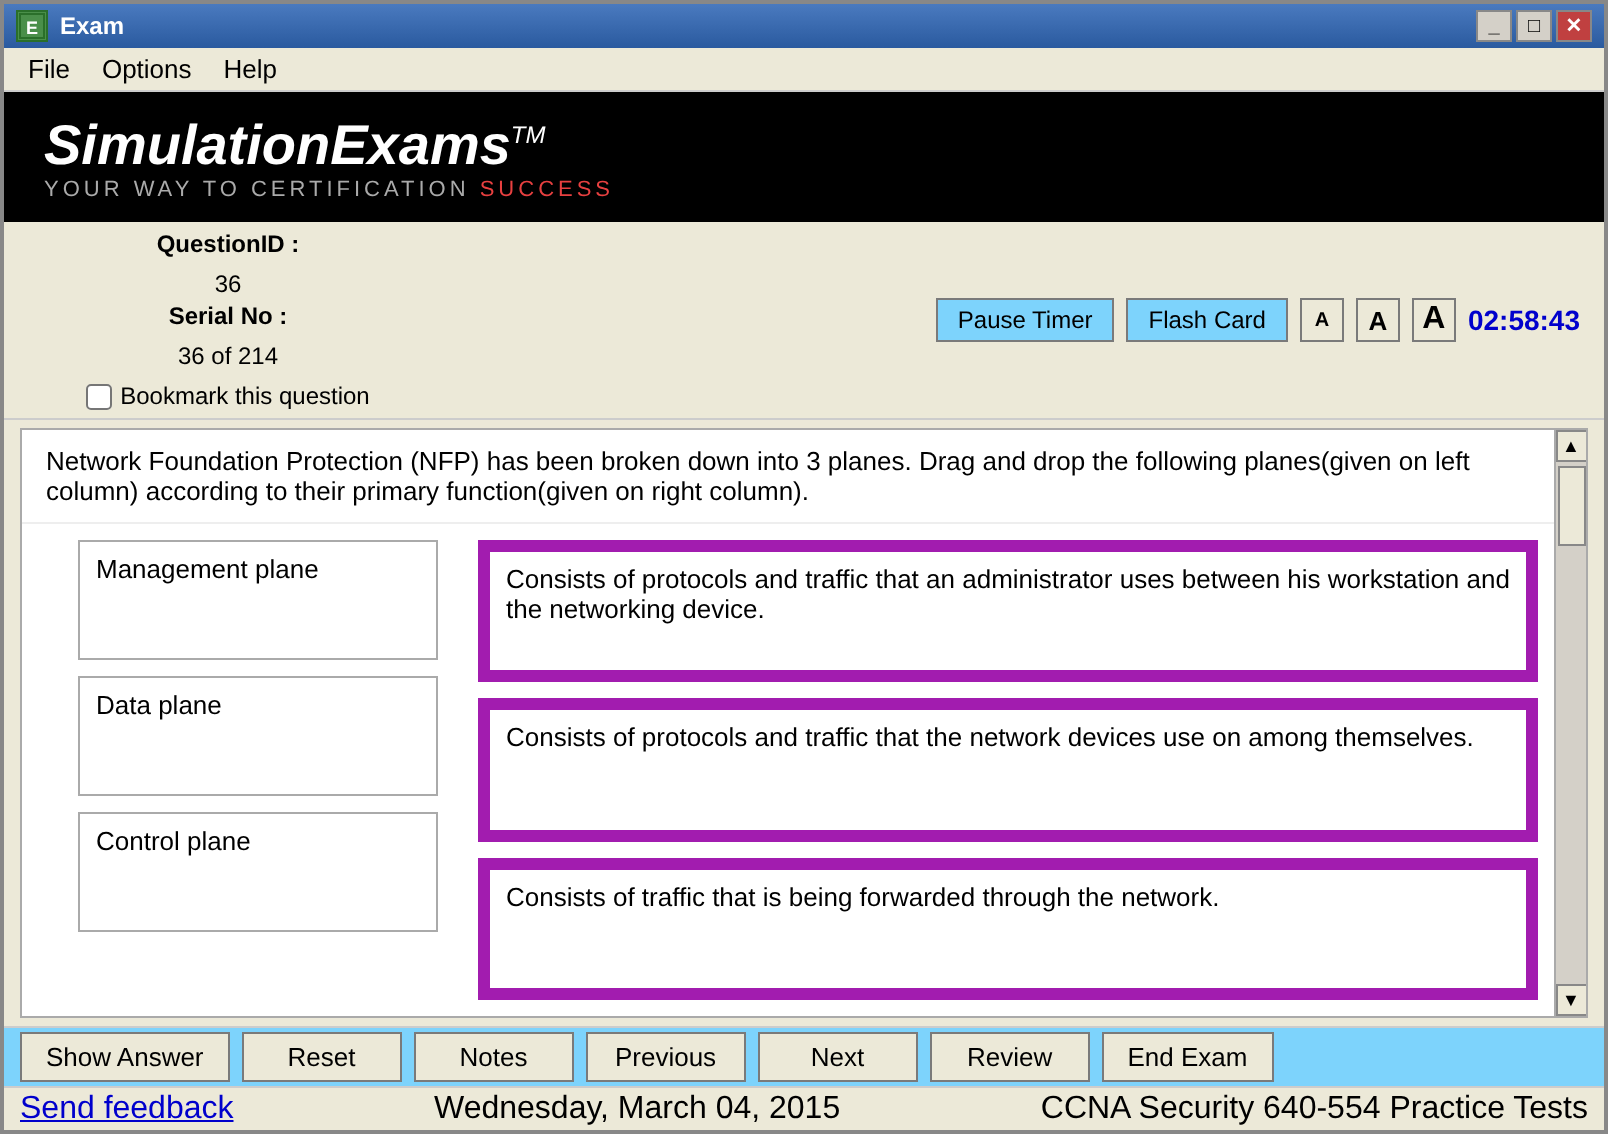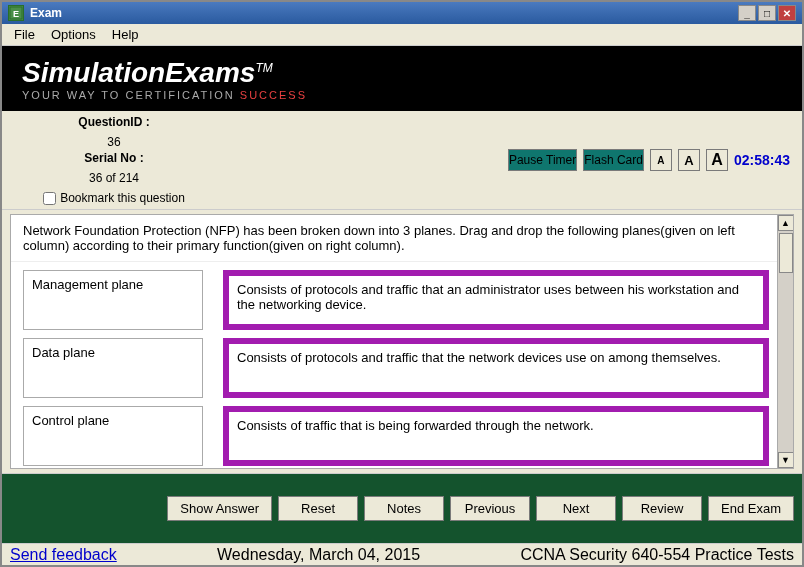--- a/index.html
+++ b/index.html
@@ -141,22 +141,22 @@
       gap: 4px;
       font-size: 12px;
     }
     .info-controls {
       margin-left: auto;
       display: flex;
       align-items: center;
       gap: 6px;
     }
     .btn-normal {
-      padding: 3px 0;
-      background: #0f766e;
+      padding: 3px 10px;
+      background: #7dd3fc;
       border: 1px solid #7a7a7a;
       cursor: pointer;
       font-size: 12px;
     }
     .font-btn {
       width: 22px;
       height: 22px;
       background: #ece9d8;
       border: 1px solid #7a7a7a;
       cursor: pointer;
@@ -184,21 +184,21 @@
     }
     .question-text {
       padding: 8px 12px;
       font-size: 13px;
       border-bottom: 1px solid #eee;
       flex-shrink: 0;
     }
     .drag-area {
       flex: 1;
       overflow-y: auto;
-      padding: 8px 12px;
+      padding: 8px 28px;
       display: flex;
       gap: 20px;
     }
     .left-column {
       display: flex;
       flex-direction: column;
       gap: 8px;
       min-width: 180px;
     }
     .right-column {
@@ -251,25 +251,25 @@
     .scrollbar-thumb {
       width: 14px;
       height: 40px;
       background: #ece9d8;
       border: 1px solid #888;
       margin-top: 2px;
     }
 
     
     .bottom-toolbar {
-      background: #14532d;
-      padding: 22px 8px;
-      display: flex;
-      align-items: center;
-      justify-content: flex-end;
+      background: #7dd3fc;
+      padding: 2px 8px;
+      display: flex;
+      align-items: center;
+      justify-content: flex-start;
       gap: 6px;
       border-top: 1px solid #ccc;
       flex-shrink: 0;
     }
     .toolbar-btn {
       padding: 4px 12px;
       background: #ece9d8;
       border: 1px solid #7a7a7a;
       cursor: pointer;
       font-size: 13px;

